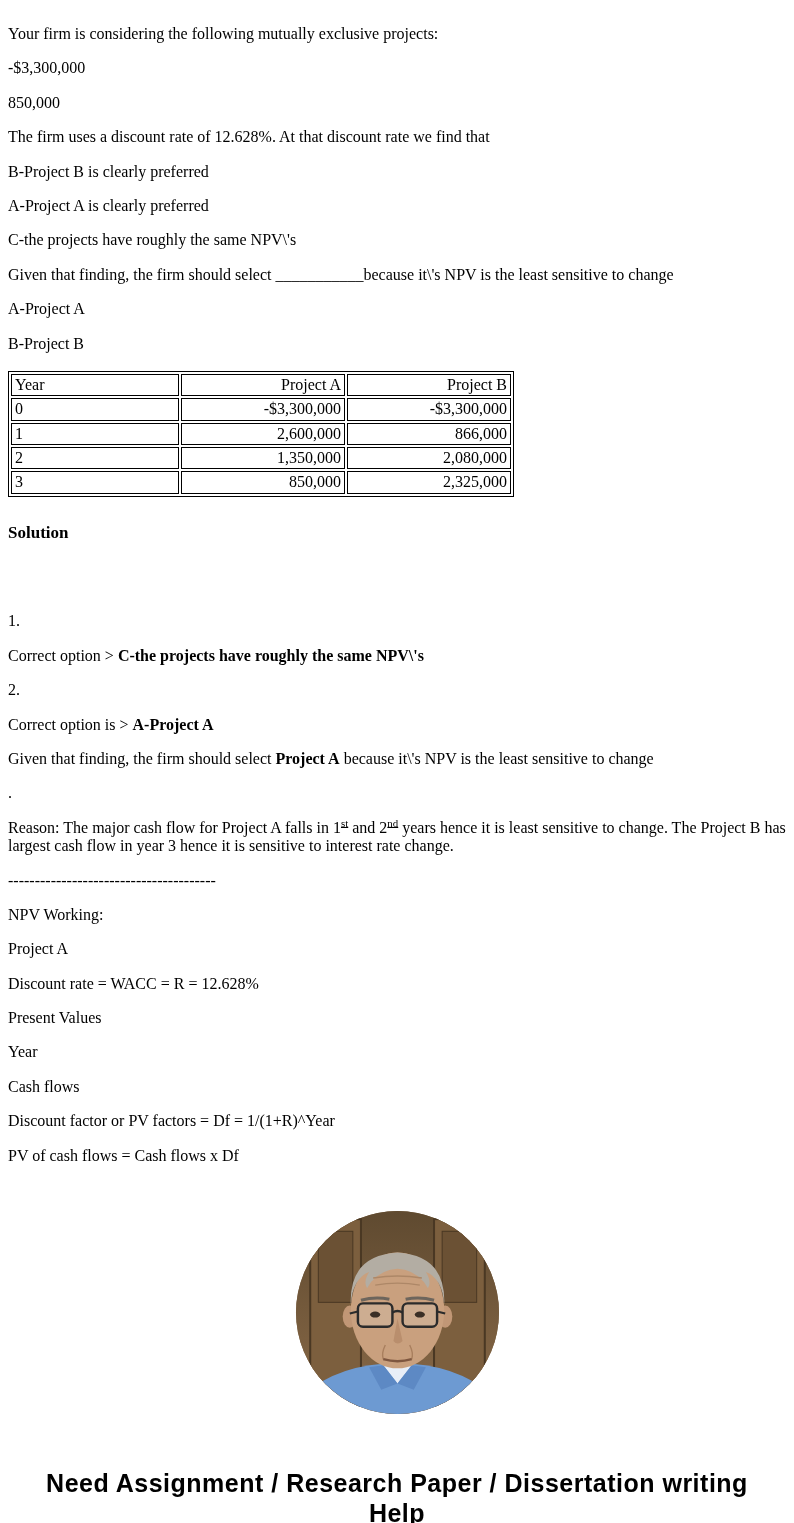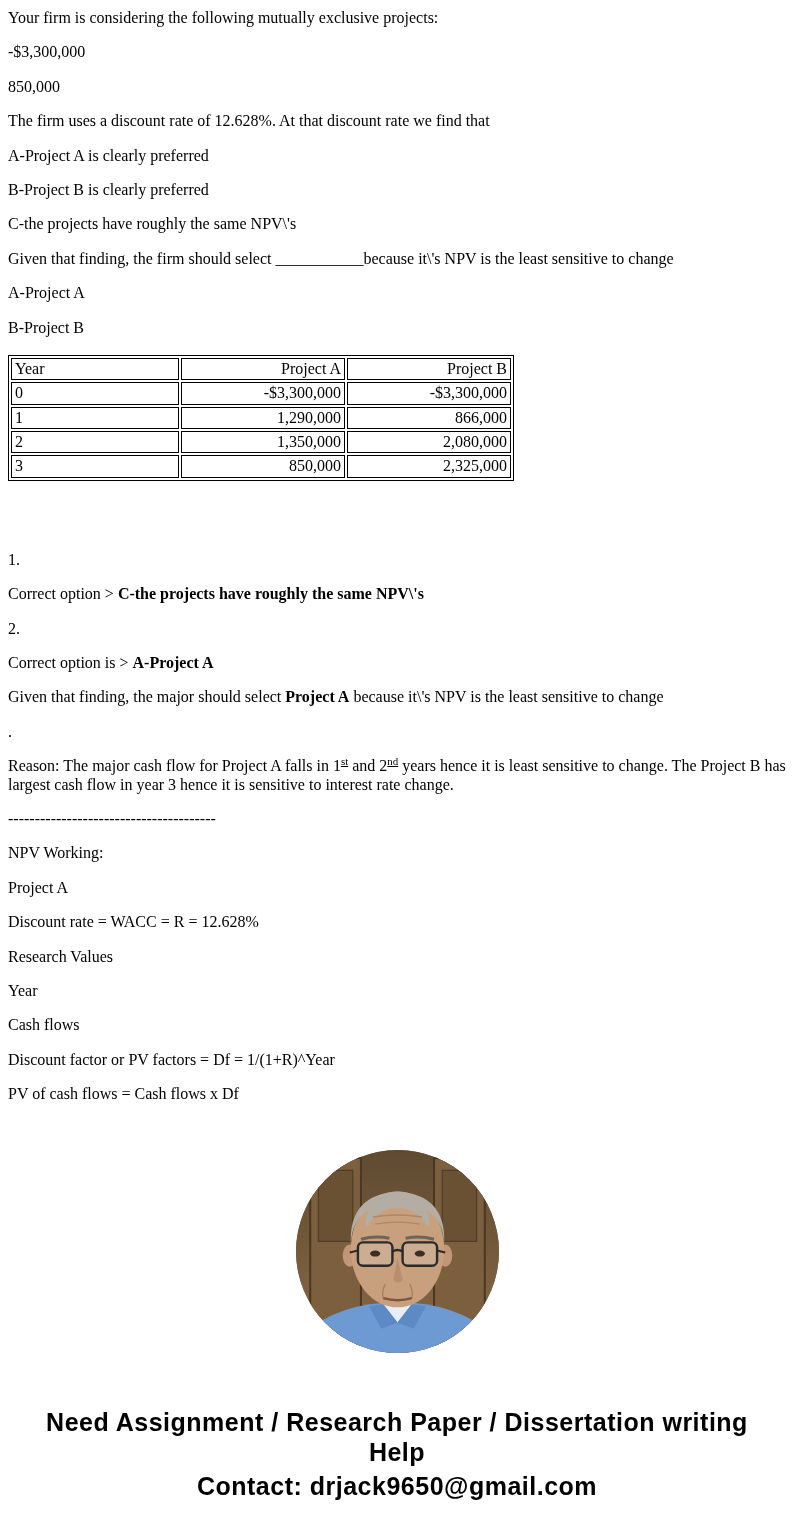--- a/index.html
+++ b/index.html
@@ -13,21 +13,21 @@
     font-family: "Liberation Serif", serif;
     font-size: 16px;
   }
   .page {
     padding: 9px 8px 30px 8px;
   }
   p {
     margin: 16px 0;
     line-height: 1.15;
   }
-  p:first-child { margin-top: 0; }
+  p:first-child { margin-top: 16px; }
 
   
   table.cashflow {
     border-collapse: separate;
     border-spacing: 2px;
     border: 1px solid #000;
     margin: 18px 0 16px 0;
   }
   table.cashflow td {
     border: 1px solid #000;
@@ -85,78 +85,79 @@
 </style>
 </head>
 <body>
 
 <div class="page">
 
   <p>Your firm is considering the following mutually exclusive projects:</p>
   <p>-$3,300,000</p>
   <p>850,000</p>
   <p>The firm uses a discount rate of 12.628%. At that discount rate we find that</p>
+  <p>B-Project B is clearly preferred</p>
   <p>A-Project A is clearly preferred</p>
-  <p>B-Project B is clearly preferred</p>
   <p>C-the projects have roughly the same NPV\'s</p>
   <p>Given that finding, the firm should select ___________because it\'s NPV is the least sensitive to change</p>
   <p>A-Project A</p>
   <p>B-Project B</p>
 
   <table class="cashflow">
     <tbody>
       <tr>
         <td class="year-col">Year</td>
         <td class="num-col">Project A</td>
         <td class="num-col">Project B</td>
       </tr>
       <tr>
         <td class="year-col">0</td>
         <td class="num-col">-$3,300,000</td>
         <td class="num-col">-$3,300,000</td>
       </tr>
       <tr>
         <td class="year-col">1</td>
-        <td class="num-col">1,290,000</td>
+        <td class="num-col">2,600,000</td>
         <td class="num-col">866,000</td>
       </tr>
       <tr>
         <td class="year-col">2</td>
         <td class="num-col">1,350,000</td>
         <td class="num-col">2,080,000</td>
       </tr>
       <tr>
         <td class="year-col">3</td>
         <td class="num-col">850,000</td>
         <td class="num-col">2,325,000</td>
       </tr>
     </tbody>
   </table>
 
+  <p class="solution-heading">Solution</p>
 
   <div class="gap"></div>
 
   <p>1.</p>
   <p><span>Correct option &gt; </span><b>C-the projects have roughly the same NPV\'s</b></p>
 
   <p>2.</p>
   <p><span>Correct option is &gt; </span><b>A-Project A</b></p>
 
-  <p><span>Given that finding, the major should select </span><b>Project A</b><span> because it\'s NPV is the least sensitive to change</span></p>
+  <p><span>Given that finding, the firm should select </span><b>Project A</b><span> because it\'s NPV is the least sensitive to change</span></p>
 
   <p>.</p>
 
   <p><span>Reason: The major cash flow for Project A falls in 1</span><sup>st</sup><span> and 2</span><sup>nd</sup><span> years hence it is least sensitive to change. The Project B has largest cash flow in year 3 hence it is sensitive to interest rate change.</span></p>
 
   <p>---------------------------------------</p>
 
   <p>NPV Working:</p>
   <p>Project A</p>
   <p>Discount rate = WACC = R = 12.628%</p>
-  <p>Research Values</p>
+  <p>Present Values</p>
   <p>Year</p>
   <p>Cash flows</p>
   <p>Discount factor or PV factors = Df = 1/(1+R)^Year</p>
   <p>PV of cash flows = Cash flows x Df</p>
 
   <div class="avatar-wrap">
     <div class="avatar">
       <svg viewBox="0 0 200 200" width="203" height="203" xmlns="http://www.w3.org/2000/svg">
         <defs>
           <linearGradient id="doorg" x1="0" y1="0" x2="0" y2="1">

